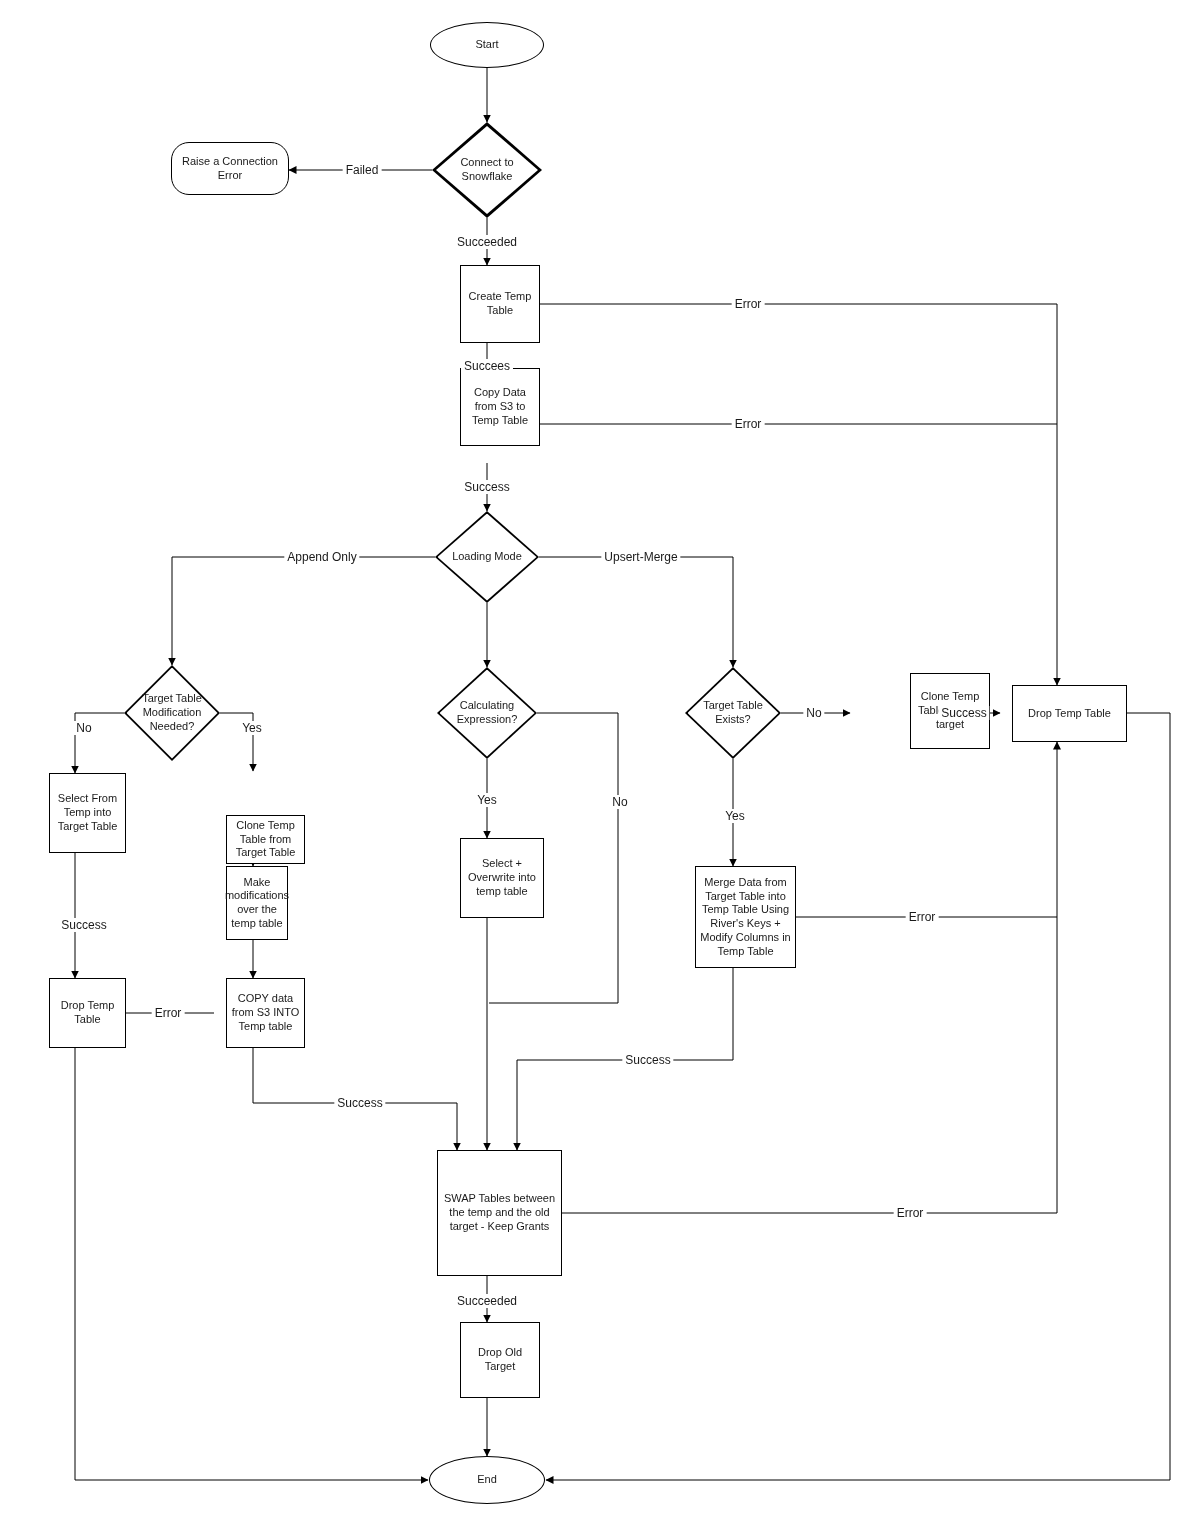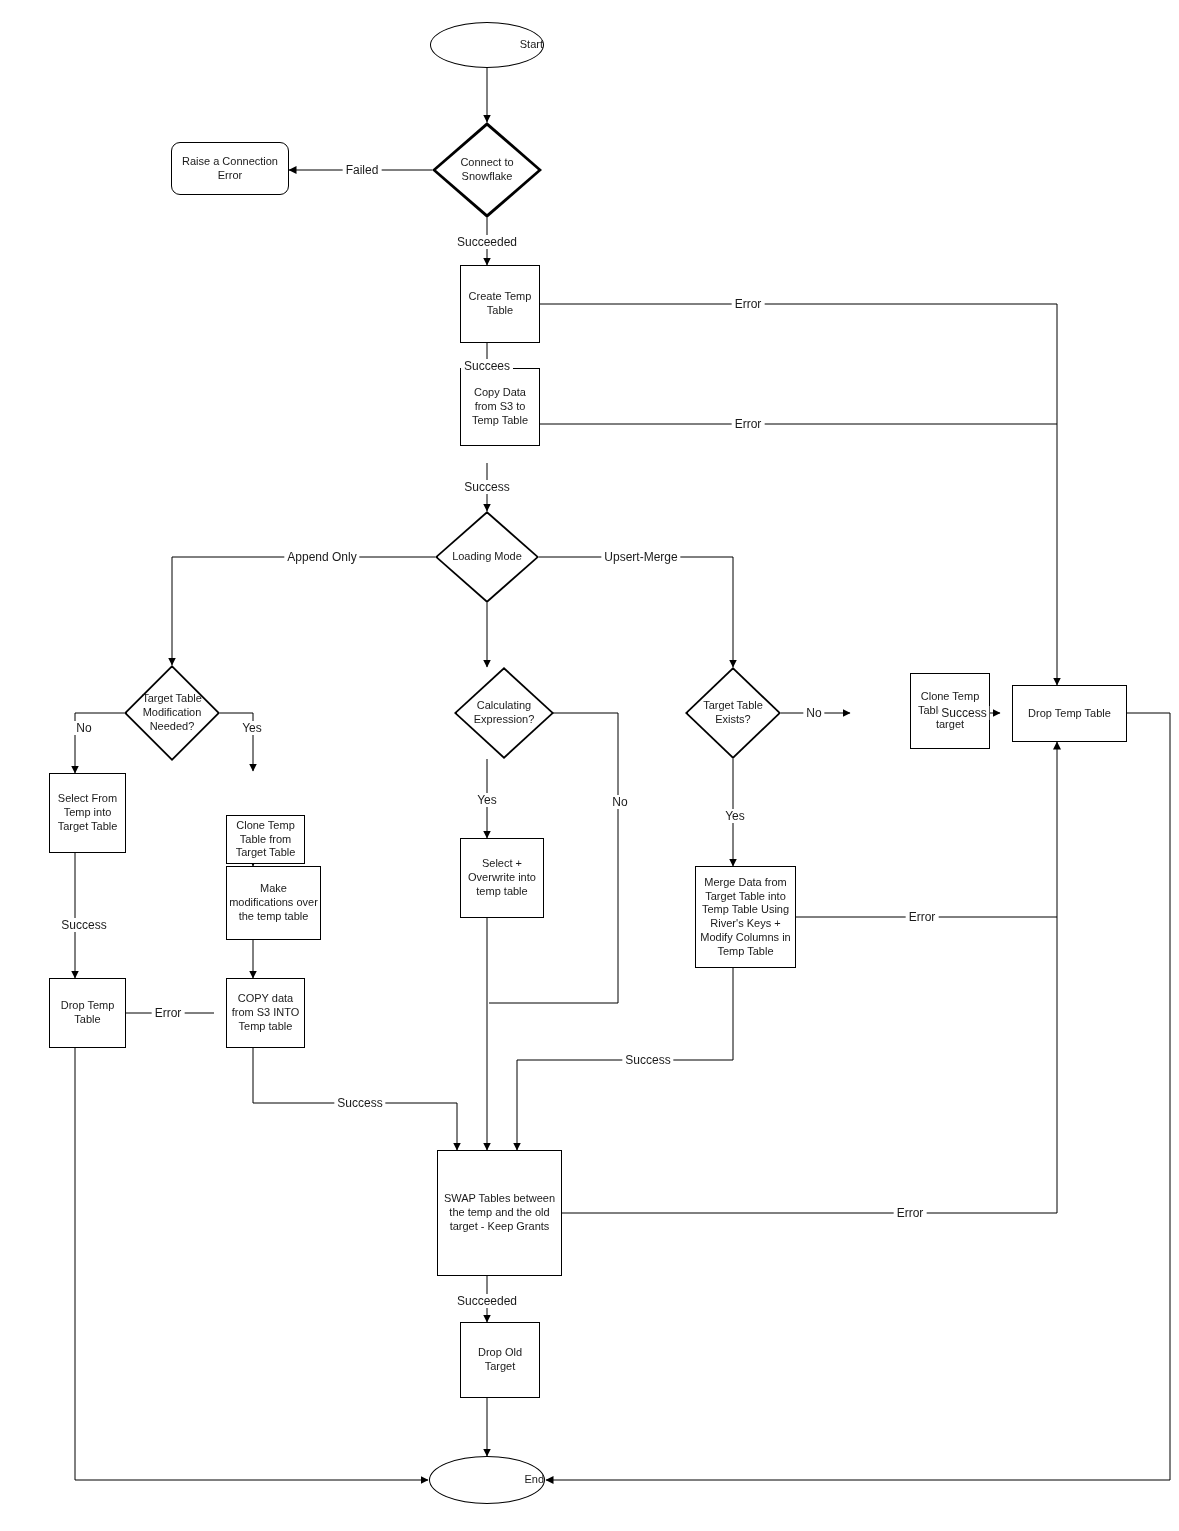--- a/index.html
+++ b/index.html
@@ -18,22 +18,22 @@
     display: flex;
     align-items: center;
     justify-content: center;
     text-align: center;
     font-size: 11px;
     color: #1a1a1a;
     line-height: 1.25;
     z-index: 1;
   }
   .rect   { background: #fff; border: 1px solid #000; padding: 2px; margin-left: 12px; }
-  .rounded{ background: #fff; border: 1px solid #000; border-radius: 9px; padding: 2px; }
-  .ellipse{ background: #fff; border: 1px solid #000; border-radius: 50%; justify-content: flex-end; }
+  .rounded{ background: #fff; border: 1px solid #000; border-radius: 18px; padding: 2px; }
+  .ellipse{ background: #fff; border: 1px solid #000; border-radius: 50%; }
   .diamond { background: transparent; }
   .diamond .d-outer {
     position: absolute; inset: 0; background: #000;
     clip-path: polygon(50% 0, 100% 50%, 50% 100%, 0 50%);
   }
   .diamond .d-inner {
     position: absolute; inset: 2.5px; background: #fff;
     clip-path: polygon(50% 0, 100% 50%, 50% 100%, 0 50%);
   }
   .diamond.bold .d-inner { inset: 4px; }
@@ -121,21 +121,21 @@
     <span class="d-inner"></span>
     <span class="d-label">Loading Mode</span>
   </div>
 
   <div class="node diamond" style="left:124px;top:665px;width:96px;height:96px">
     <span class="d-outer"></span>
     <span class="d-inner"></span>
     <span class="d-label">Target Table Modification Needed?</span>
   </div>
 
-  <div class="node diamond" style="left:454px;top:667px;width:100px;height:92px">
+  <div class="node diamond" style="left:437px;top:667px;width:100px;height:92px">
     <span class="d-outer"></span>
     <span class="d-inner"></span>
     <span class="d-label">Calculating Expression?</span>
   </div>
 
   <div class="node diamond" style="left:685px;top:667px;width:96px;height:92px">
     <span class="d-outer"></span>
     <span class="d-inner"></span>
     <span class="d-label">Target Table Exists?</span>
   </div>
@@ -149,21 +149,21 @@
   </div>
 
   <div class="node rect" style="left:37px;top:773px;width:77px;height:80px">
     <span>Select From Temp into Target Table</span>
   </div>
 
   <div class="node rect" style="left:214px;top:815px;width:79px;height:49px">
     <span>Clone Temp Table from Target Table</span>
   </div>
 
-  <div class="node rect" style="left:214px;top:866px;width:95px;height:74px">
+  <div class="node rect" style="left:214px;top:866px;width:62px;height:74px">
     <span>Make modifications over the temp table</span>
   </div>
 
   <div class="node rect" style="left:214px;top:978px;width:79px;height:70px">
     <span>COPY data from S3 INTO Temp table</span>
   </div>
 
   <div class="node rect" style="left:37px;top:978px;width:77px;height:70px">
     <span>Drop Temp Table</span>
   </div>

